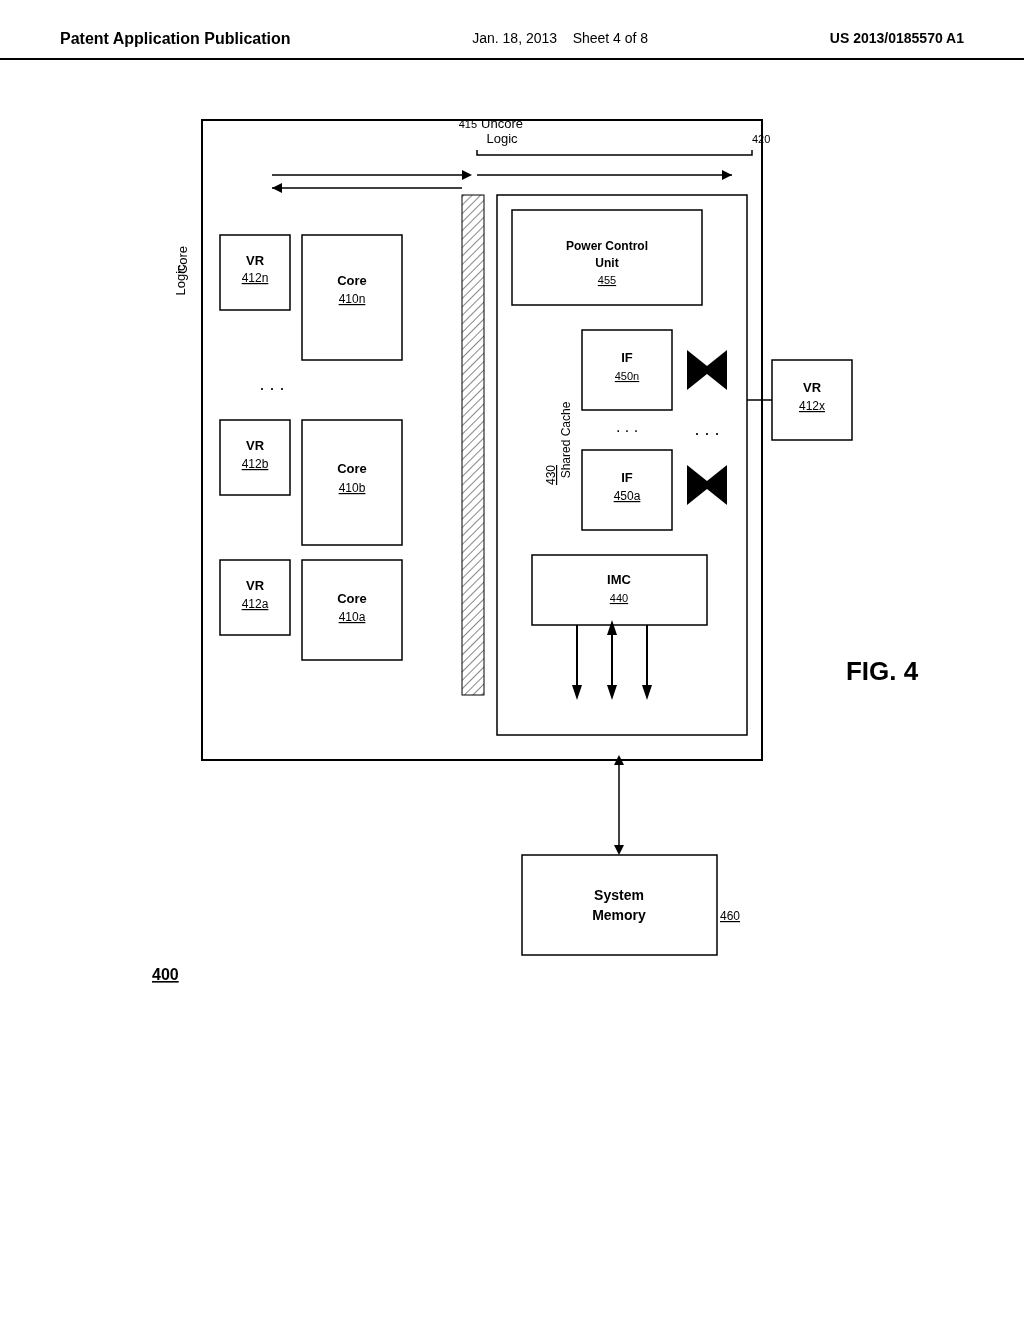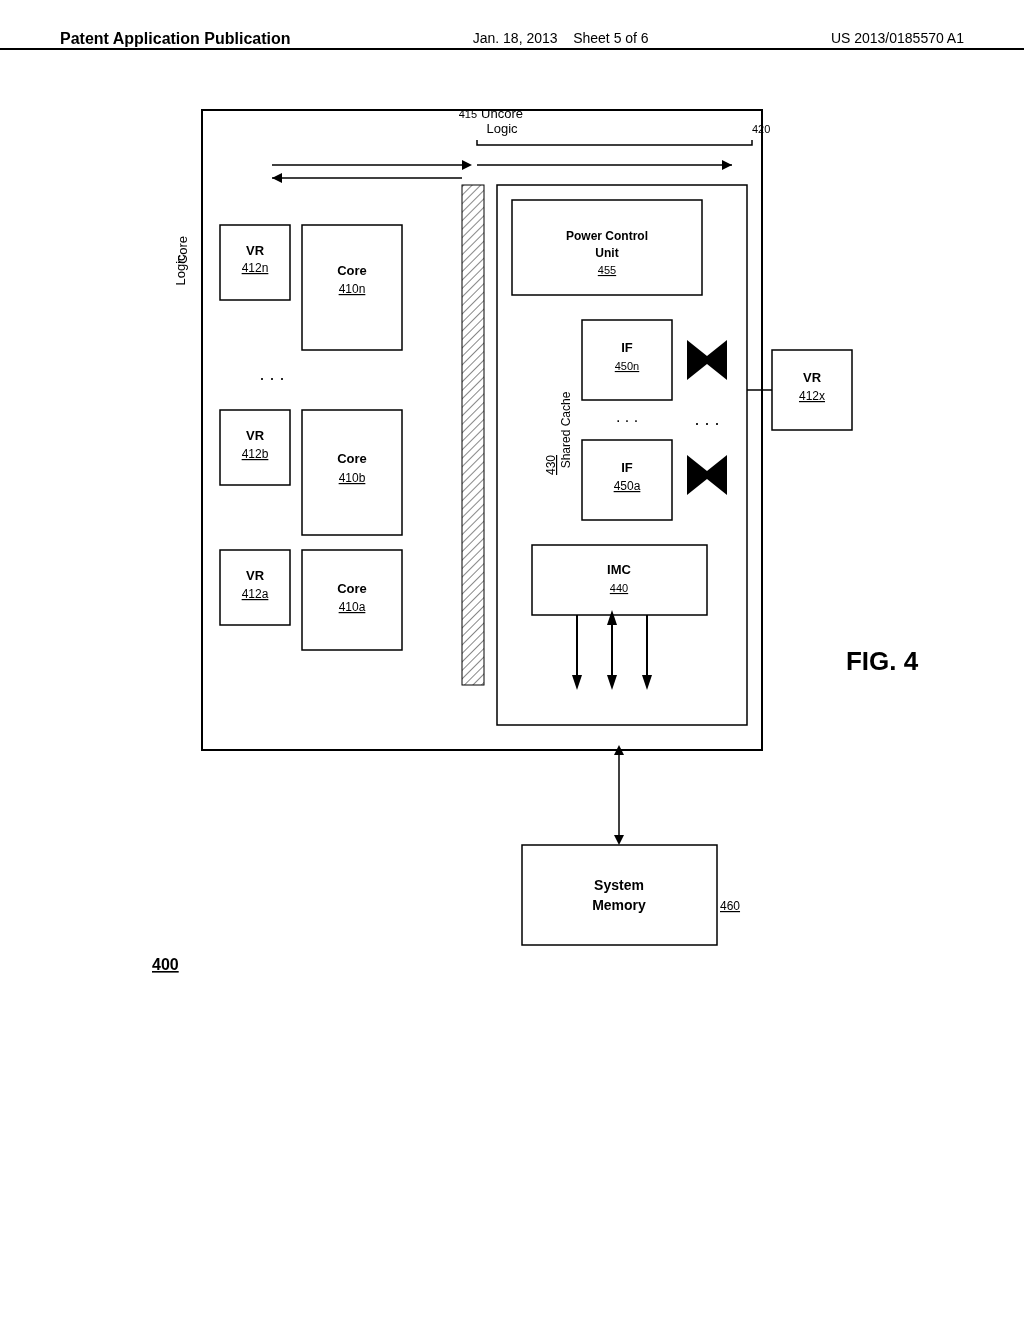--- a/index.html
+++ b/index.html
@@ -10,34 +10,34 @@
       min-height: 1320px;
       position: relative;
       overflow: hidden;
     }
 
     
     .header {
       display: flex;
       justify-content: space-between;
       align-items: flex-start;
-      padding: 30px 60px 0 60px;
+      padding: 30px 60px 10px 60px;
       border-bottom: 2px solid #000;
     }
     .header-left {
       font-weight: bold;
       font-size: 16px;
     }
     .header-center {
       font-size: 14px;
       text-align: center;
     }
     .header-right {
       font-size: 14px;
-      font-weight: normal;
+      font-weight: bold;
     }
 
     
     .diagram-area {
       position: relative;
       width: 880px;
       margin: 0 auto;
     }
 
     
@@ -50,21 +50,21 @@
       font-family: Arial, sans-serif;
     }
   </style>
 </head>
 <body>
 
 <div class="header">
   <div class="header-left">Patent Application Publication</div>
   <div class="header-center">
     <span>Jan. 18, 2013</span>&nbsp;&nbsp;&nbsp;
-    <span>Sheet 5 of 6</span>
+    <span>Sheet 4 of 8</span>
   </div>
   <div class="header-right">US 2013/0185570 A1</div>
 </div>
 
 <div class="diagram-area">
   <svg class="diagram-svg" width="900" height="1180" viewBox="0 0 900 1180">
 
     <rect x="130" y="60" width="560" height="640" fill="none" stroke="#000" stroke-width="2"></rect>
 
     <text x="165" y="150" font-size="13" transform="rotate(-90, 165, 200)" text-anchor="middle">Core</text>

